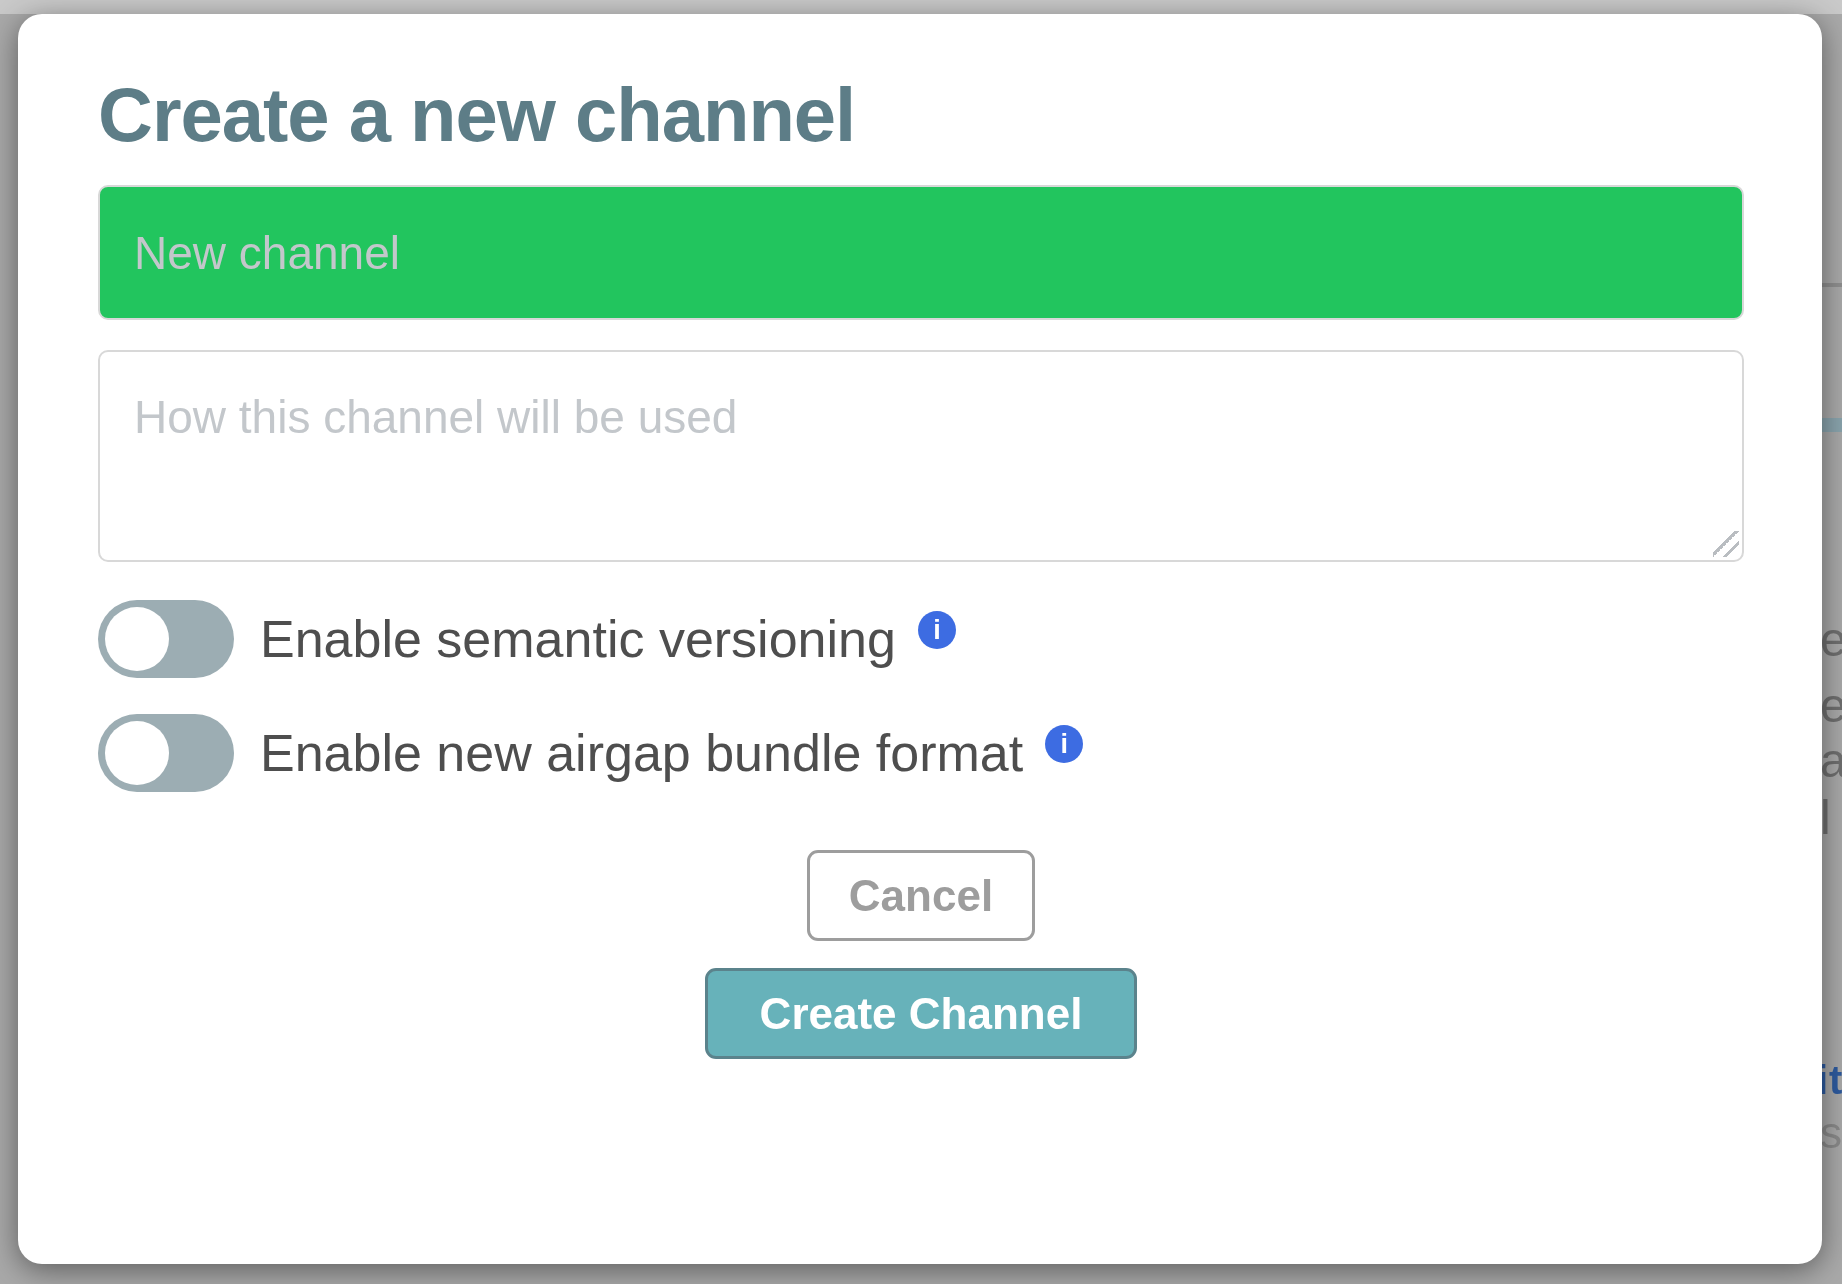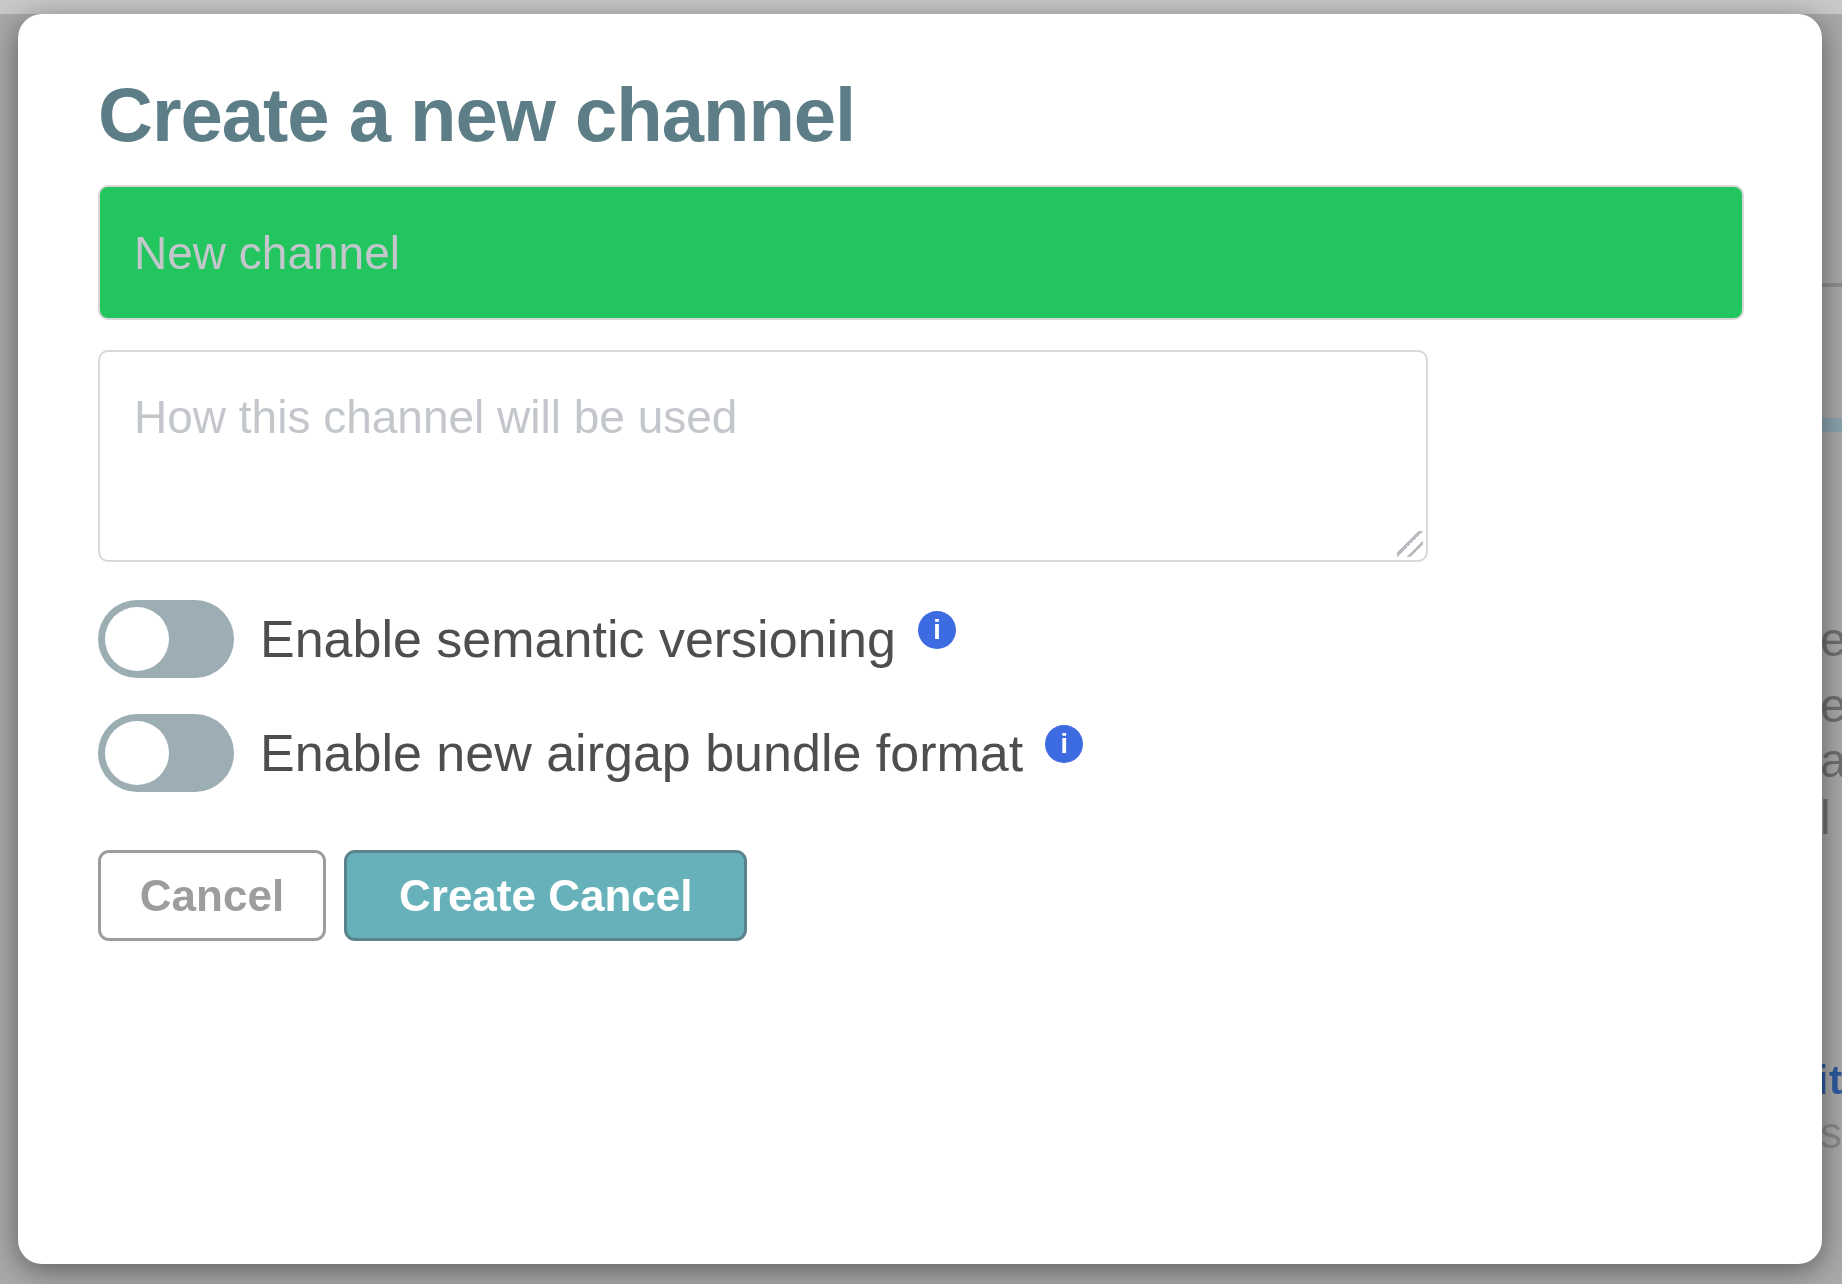--- a/index.html
+++ b/index.html
@@ -59,21 +59,21 @@
     height: 135px;
     border: 2px solid #d8d8d8;
     border-radius: 10px;
     font-family: "Liberation Sans", sans-serif;
     font-size: 46px;
     color: #3c3c3c;
     padding: 0 34px;
     outline: none;
     background: #22c55e;
   }
-  .textarea-wrap { position: relative; margin-top: 30px; width: 1330px; height: 212px; }
+  .textarea-wrap { position: relative; margin-top: 30px; width: 1646px; height: 212px; }
   .text-area {
     width: 100%; height: 100%;
     border: 2px solid #d8d8d8;
     border-radius: 10px;
     font-family: "Liberation Sans", sans-serif;
     font-size: 46px;
     color: #3c3c3c;
     padding: 38px 34px;
     outline: none;
     resize: none;
@@ -128,21 +128,22 @@
     transform: translateY(-9px);
     flex: 0 0 auto;
     cursor: pointer;
   }
 
   .footer {
     margin-top: 58px;
     display: flex;
     justify-content: flex-start;
     align-items: center;
-    gap: 18px;
+    gap: 27px;
+    flex-direction: column;
   }
   .btn {
     height: 91px;
     font-family: "Liberation Sans", sans-serif;
     font-size: 44px;
     font-weight: bold;
     border-radius: 11px;
     cursor: pointer;
     line-height: 1;
   }
@@ -194,16 +195,16 @@
   <div class="toggle-row">
     <div class="toggle">
       <span class="knob"></span>
     </div>
     <span class="toggle-label">Enable new airgap bundle format</span>
     <span class="info-icon">i</span>
   </div>
 
   <div class="footer">
     <button class="btn btn-cancel">Cancel</button>
-    <button class="btn btn-create">Create Cancel</button>
+    <button class="btn btn-create">Create Channel</button>
   </div>
 
 </div>
 
 </body></html>

